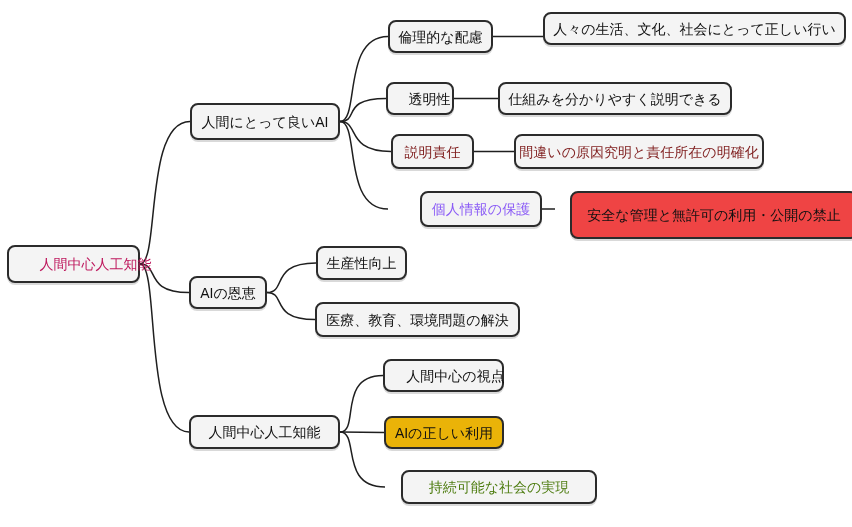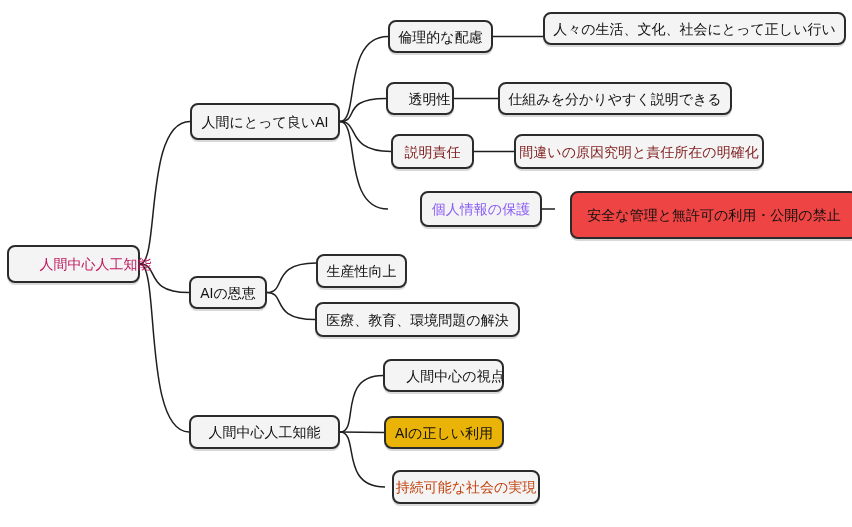--- a/index.html
+++ b/index.html
@@ -95,32 +95,32 @@
       </div>
       <div class="node" style="left: 388px; top: 191px; width: 122px; height: 36px; background: rgb(244, 244, 244); border-color: rgb(43, 43, 43); color: #8b5cf6; margin-left: 32px;">
         <span class="node-label">個人情報の保護</span>
       </div>
       <div class="node" style="left: 570px; top: 191px; width: 288px; height: 48px; background: #ef4444; border-color: rgb(43, 43, 43); color: rgb(17, 17, 17);">
         <span class="node-label">安全な管理と無許可の利用・公開の禁止</span>
       </div>
       <div class="node" style="left: 189px; top: 276px; width: 78px; height: 33px; background: rgb(244, 244, 244); border-color: rgb(43, 43, 43); color: rgb(17, 17, 17); align-items: center;">
         <span class="node-label">AIの恩恵</span>
       </div>
-      <div class="node" style="left: 316px; top: 254px; width: 91px; height: 34px; background: rgb(244, 244, 244); border-color: rgb(43, 43, 43); color: rgb(17, 17, 17);">
+      <div class="node" style="left: 316px; top: 246px; width: 91px; height: 34px; background: rgb(244, 244, 244); border-color: rgb(43, 43, 43); color: rgb(17, 17, 17);">
         <span class="node-label">生産性向上</span>
       </div>
       <div class="node" style="left: 315px; top: 302px; width: 205px; height: 35px; background: rgb(244, 244, 244); border-color: rgb(43, 43, 43); color: rgb(17, 17, 17); text-align: right;">
         <span class="node-label">医療、教育、環境問題の解決</span>
       </div>
       <div class="node" style="left: 189px; top: 415px; width: 151px; height: 34px; background: rgb(244, 244, 244); border-color: rgb(43, 43, 43); color: rgb(17, 17, 17);">
         <span class="node-label">人間中心人工知能</span>
       </div>
       <div class="node" style="left: 383px; top: 359px; width: 121px; height: 33px; background: rgb(244, 244, 244); border-color: rgb(43, 43, 43); color: rgb(17, 17, 17); padding-left: 24px;">
         <span class="node-label">人間中心の視点</span>
       </div>
       <div class="node" style="left: 384px; top: 416px; width: 120px; height: 33px; background: #eab308; border-color: rgb(43, 43, 43); color: rgb(17, 17, 17);">
         <span class="node-label">AIの正しい利用</span>
       </div>
-      <div class="node" style="left: 392px; top: 470px; width: 148px; height: 34px; background: rgb(244, 244, 244); border-color: rgb(43, 43, 43); color: #c2410c;">
+      <div class="node" style="left: 401px; top: 470px; width: 196px; height: 34px; background: rgb(244, 244, 244); border-color: rgb(43, 43, 43); color: #4d7c0f;">
         <span class="node-label">持続可能な社会の実現</span>
       </div>
     </div>
 </div>
 
 </body></html>

